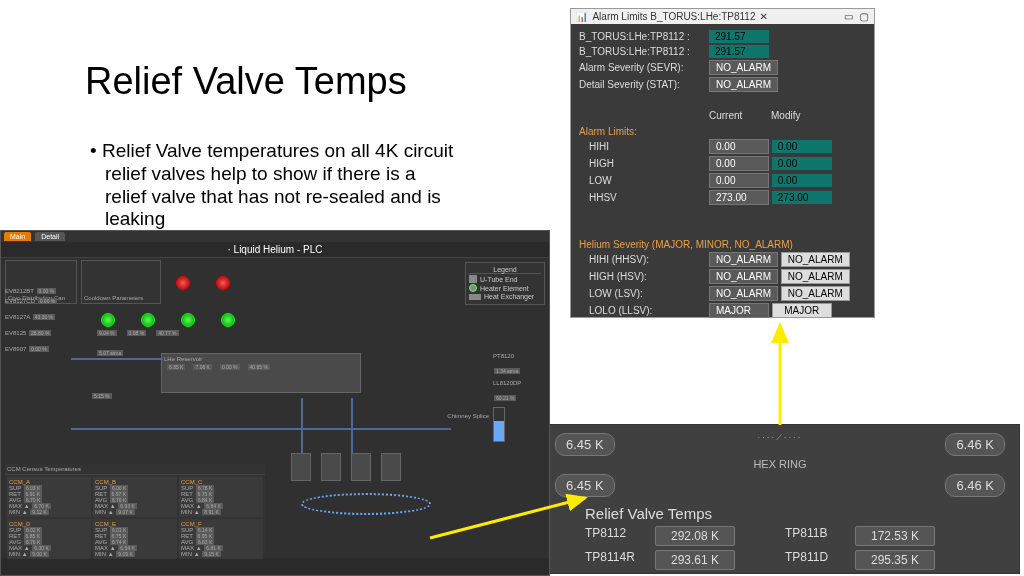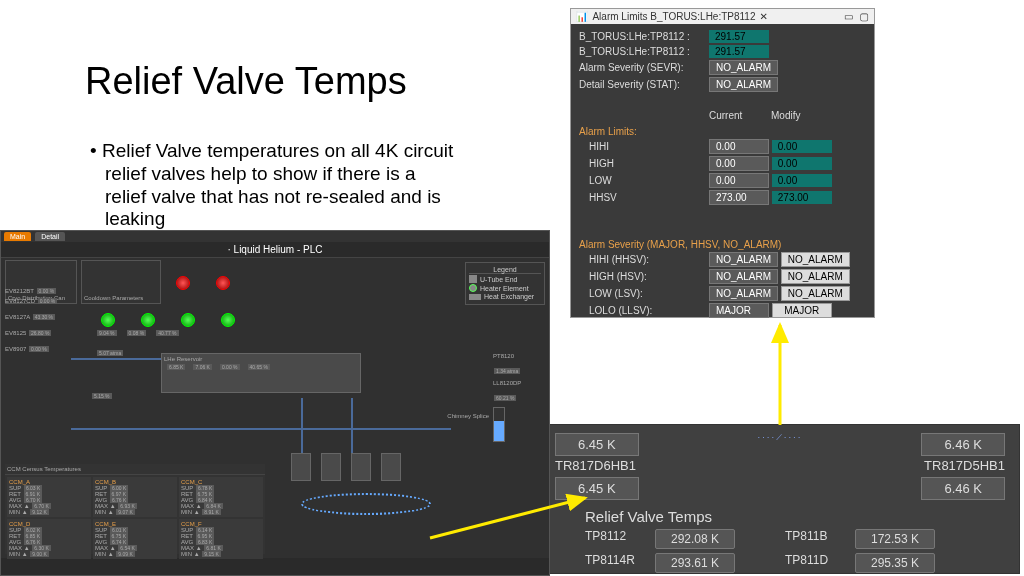--- a/index.html
+++ b/index.html
@@ -23,21 +23,21 @@
 .alarm-btn { background: #ddd; color: #000; padding: 1px 6px; min-width: 60px; display: inline-block; border: 1px solid #999; text-align: center; cursor: pointer; }
 .orange-label { color: #e8a04a; margin-top: 32px; }
 .orange-val { color: #e8a04a; }
 .col-head { color: #ddd; display: inline-block; }
 
 
 .zoom-panel { position: absolute; left: 540px; top: 424px; width: 480px; height: 150px; background: #404040; color: #ddd; font-size: 13px; padding: 8px 14px; border: 1px solid #333; }
 .zoom-panel .toprow { display: flex; justify-content: space-between; margin-bottom: 2px; }
 .zoom-panel .hex-ring { text-align: center; font-size: 11px; color: #bbb; margin-bottom: 4px; }
 .zoom-panel .pair { display: flex; gap: 10px; align-items: center; }
-.zoom-panel .reading { background: #555; border: 1px solid #777; padding: 3px 22px; border-radius: 0; }
+.zoom-panel .reading { background: #555; border: 1px solid #777; padding: 3px 10px; border-radius: 10px; }
 .zoom-panel .section-title { font-size: 15px; margin: 8px 0 4px 30px; }
 .relief-grid { display: grid; grid-template-columns: 60px 80px 30px 60px 80px; gap: 4px 10px; margin-left: 30px; font-size: 12px; }
 .relief-grid .val { background: #555; border: 1px solid #777; padding: 2px 6px; border-radius: 2px; text-align: center; }
 .dots { font-size: 8px; letter-spacing: 2px; color: #88aaff; }
 
 
 .schematic { position: absolute; left: 0; top: 230px; width: 550px; height: 346px; background: #2a2a2a; border: 1px solid #555; overflow: hidden; }
 .schematic-title { background: #444; color: #fff; font-size: 9px; padding: 2px 4px; }
 .schematic-panel-header { background: #2a2a2a; color: #fff; text-align: center; font-size: 10px; padding: 2px; border-bottom: 1px solid #444; }
 .schematic-body { position: relative; height: 300px; background: #303030; }
@@ -103,43 +103,36 @@
     <div class="alarm-row">
       <span class="orange-label" style="min-width:130px">Alarm Limits:</span>
       <span class="col-head" style="min-width:62px">Current</span>
       <span class="col-head">Modify</span>
     </div>
     <div class="alarm-row"><span class="alarm-label2">HIHI</span><span class="alarm-val-gray">0.00</span>&nbsp;<span class="alarm-val">0.00</span></div>
     <div class="alarm-row"><span class="alarm-label2">HIGH</span><span class="alarm-val-gray">0.00</span>&nbsp;<span class="alarm-val">0.00</span></div>
     <div class="alarm-row"><span class="alarm-label2">LOW</span><span class="alarm-val-gray">0.00</span>&nbsp;<span class="alarm-val">0.00</span></div>
     <div class="alarm-row"><span class="alarm-label2">HHSV</span><span class="alarm-val-gray">273.00</span>&nbsp;<span class="alarm-val">273.00</span></div>
     <div class="alarm-row">
-        <span class="orange-label">Alarm Severity (MAJOR, HHSV, NO_ALARM)</span>
+        <span class="orange-label">Helium Severity (MAJOR, MINOR, NO_ALARM)</span>
       </div>
     <div class="alarm-row"><span class="alarm-label2">HIHI (HHSV):</span><span class="alarm-val-gray">NO_ALARM</span>&nbsp;<span class="alarm-btn">NO_ALARM</span></div>
     <div class="alarm-row"><span class="alarm-label2">HIGH (HSV):</span><span class="alarm-val-gray">NO_ALARM</span>&nbsp;<span class="alarm-btn">NO_ALARM</span></div>
     <div class="alarm-row"><span class="alarm-label2">LOW (LSV):</span><span class="alarm-val-gray">NO_ALARM</span>&nbsp;<span class="alarm-btn">NO_ALARM</span></div>
     <div class="alarm-row"><span class="alarm-label2">LOLO (LLSV):</span><span class="alarm-val-gray">MAJOR</span>&nbsp;<span class="alarm-btn">MAJOR</span></div>
   </div>
 </div>
 
 <div class="zoom-panel">
   <div class="toprow">
     <span class="reading">6.45 K</span>
     <span class="dots">····⟋····</span>
     <span class="reading">6.46 K</span>
   </div>
-  <div style="display:flex; justify-content:space-between; margin-bottom:4px">
-    <div class="pair">
-        <span>TR817D6HB1</span>
-      </div>
-    <div class="pair">
-        <span>TR817D5HB1</span>
-      </div>
-  </div>
+  <div class="hex-ring">HEX RING</div>
   <div style="display:flex; justify-content:space-between">
     <span class="reading">6.45 K</span>
     <span class="reading">6.46 K</span>
   </div>
   <div class="section-title">Relief Valve Temps</div>
   <div class="relief-grid">
     <span>TP8112</span>
       <span class="val">292.08 K</span>
       <span></span>
       <span>TP811B</span>

